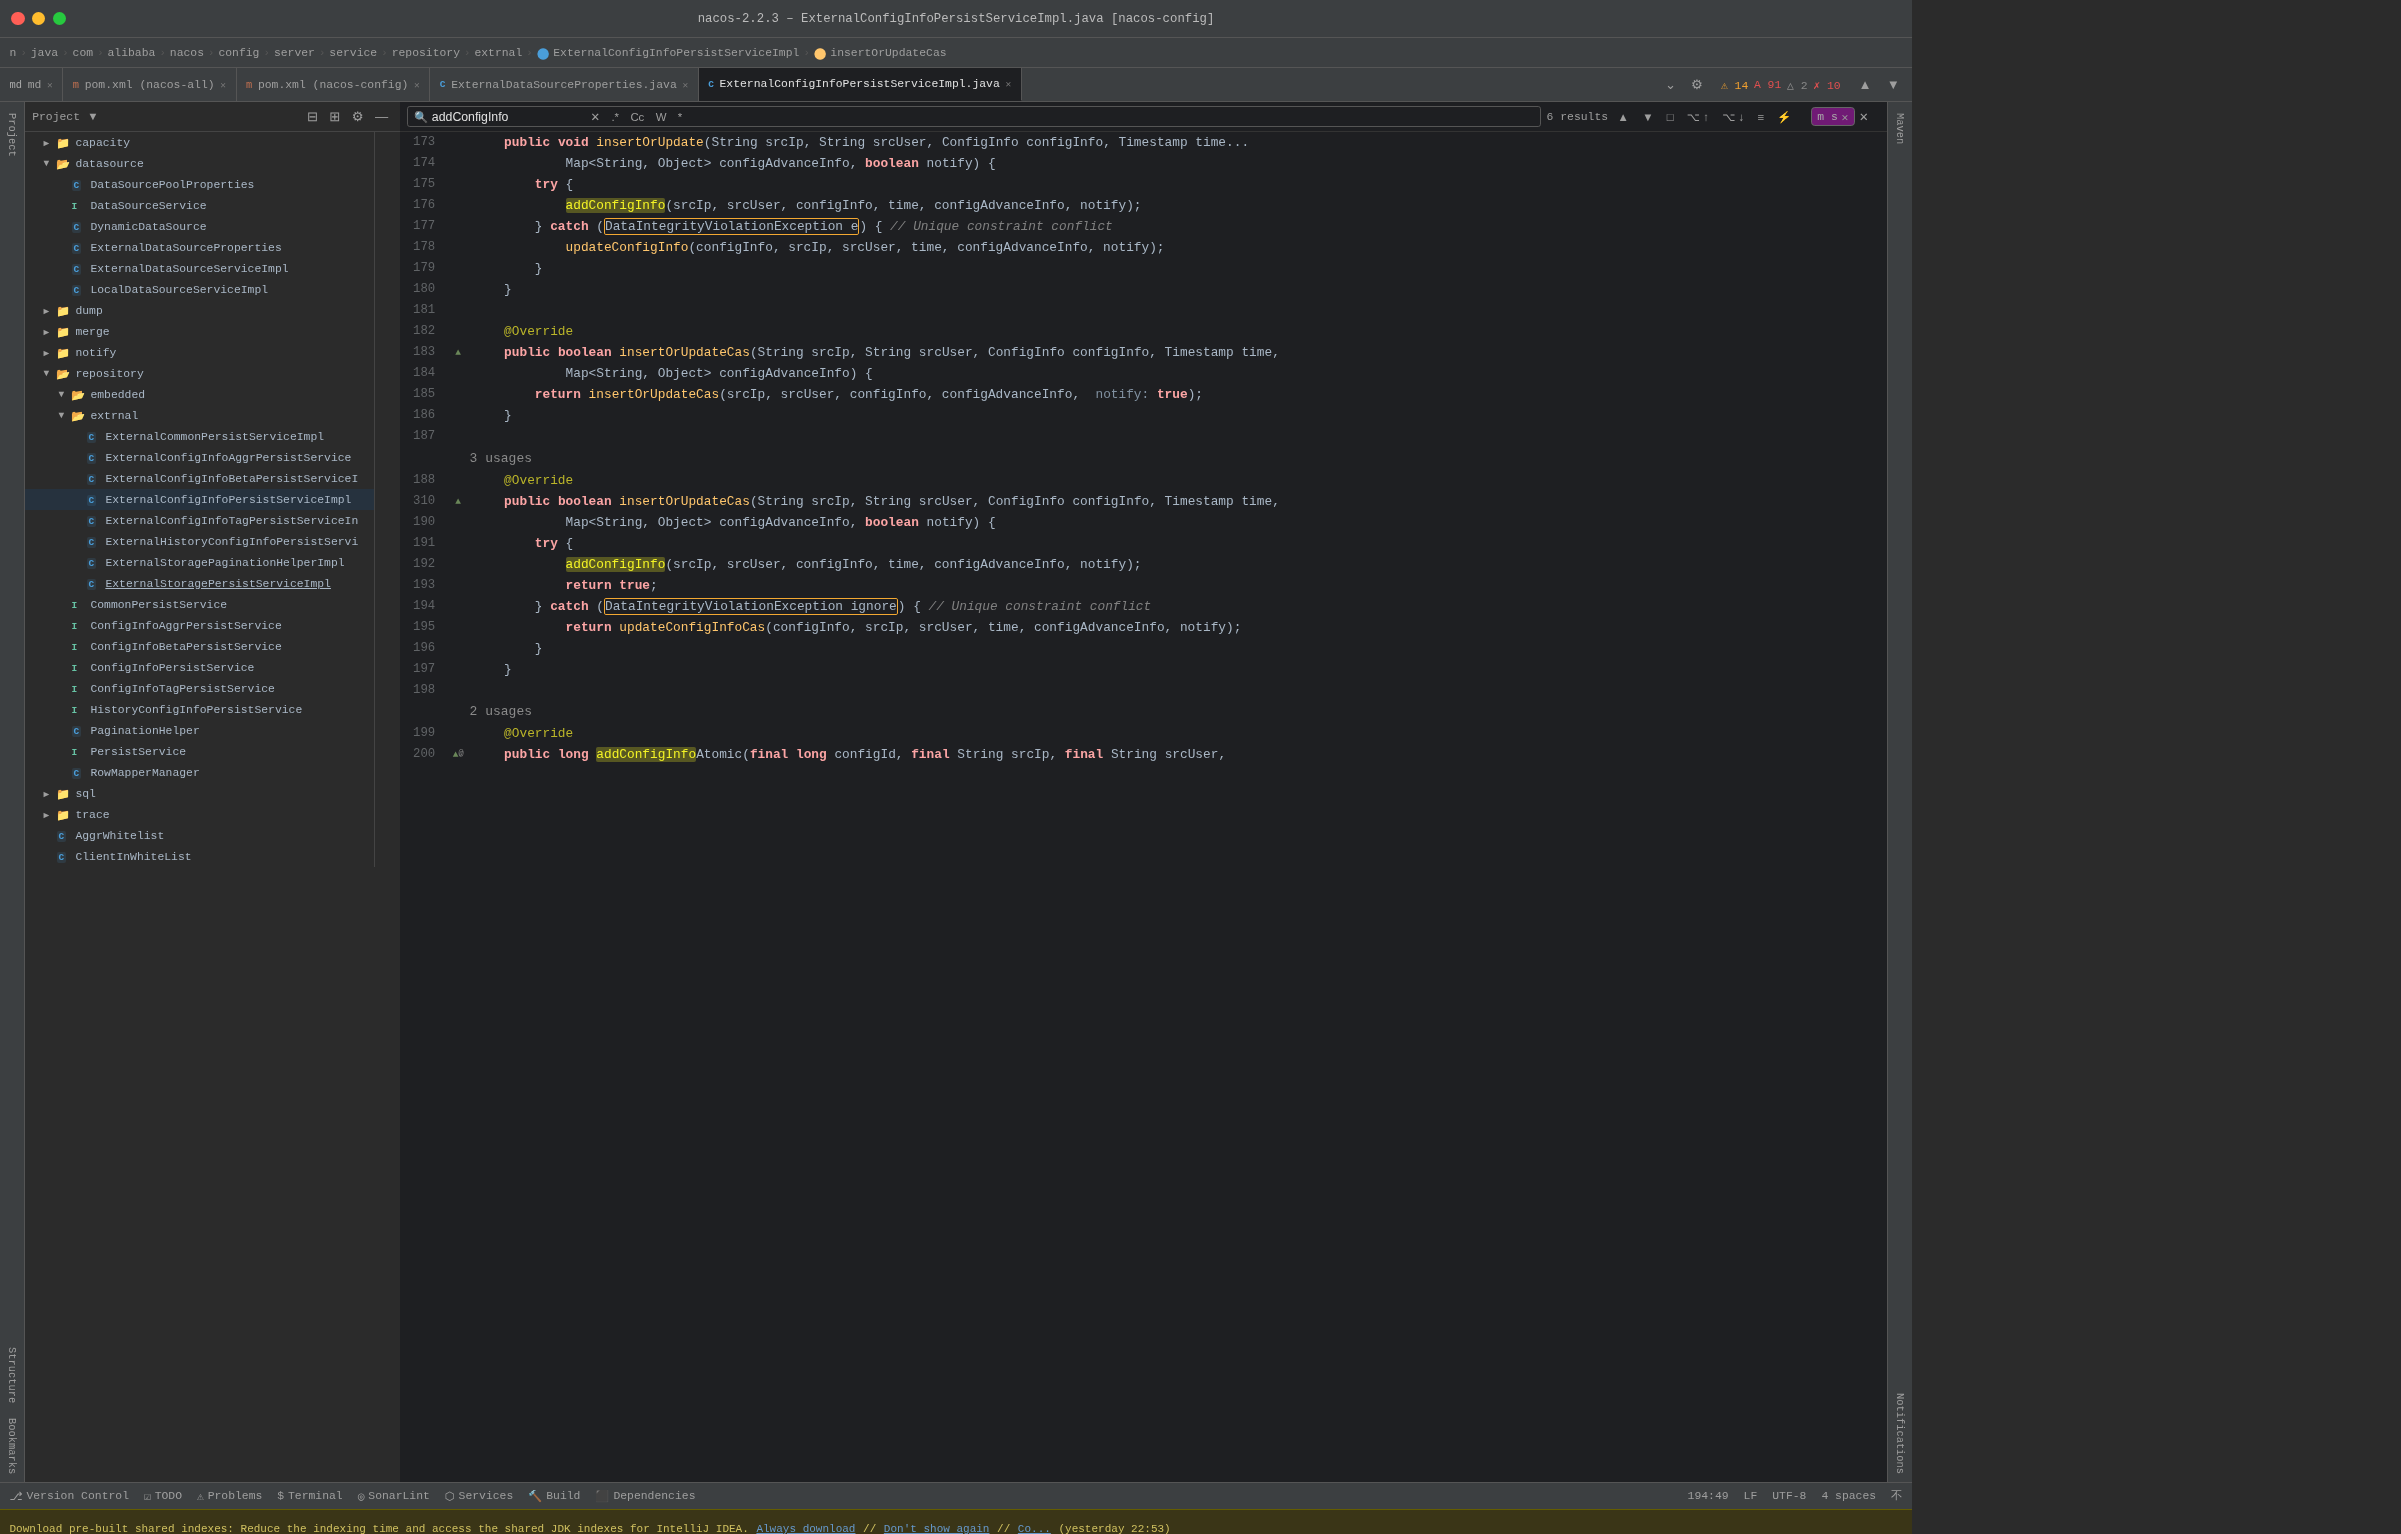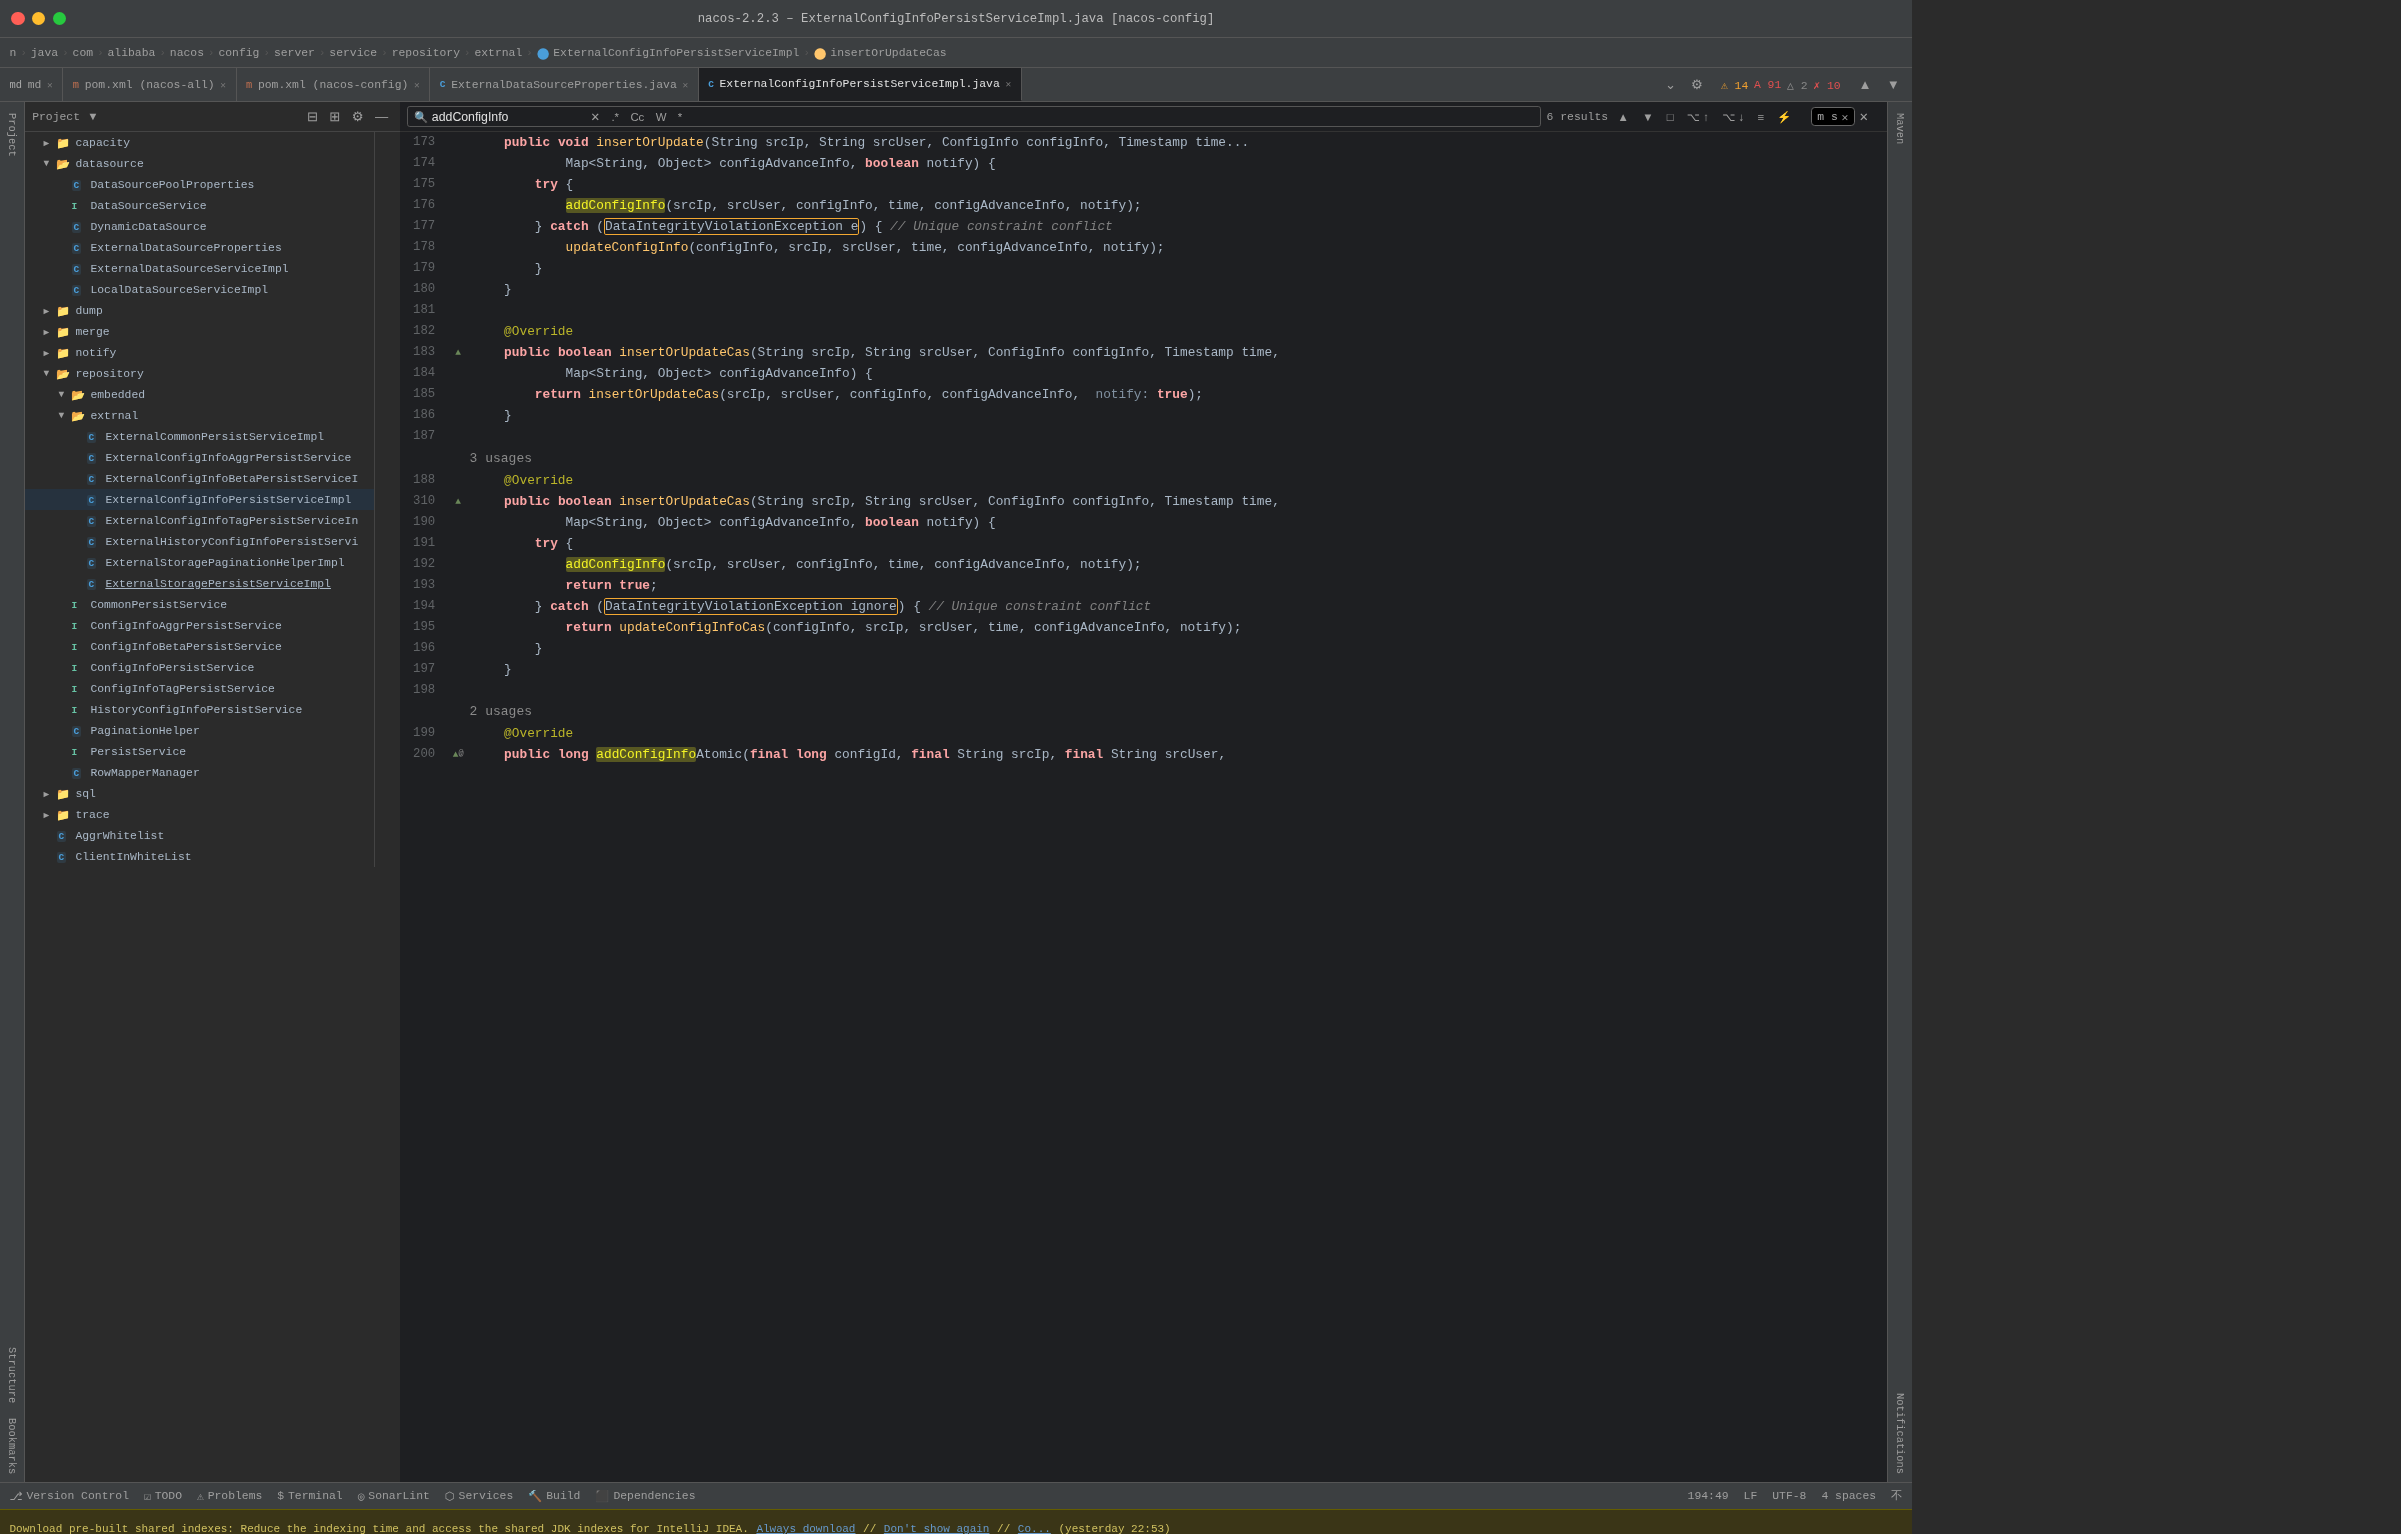--- a/index.html
+++ b/index.html
@@ -258,21 +258,21 @@
       align-items: center;
       padding: 0 7.6px;
       gap: 5.7px;
     }
 
     
     .inline-popup {
       display: inline-flex;
       align-items: center;
       gap: 3.8px;
-      background: #000000;
+      background: #701a75;
       border: 0.9px solid #666;
       border-radius: 3.8px;
       padding: 1.9px 5.7px;
       font-size: 11.4px;
       color: #aaa;
       margin-left: 7.6px;
     }
     .inline-popup-close { cursor: pointer; color: #999; }
 
     

